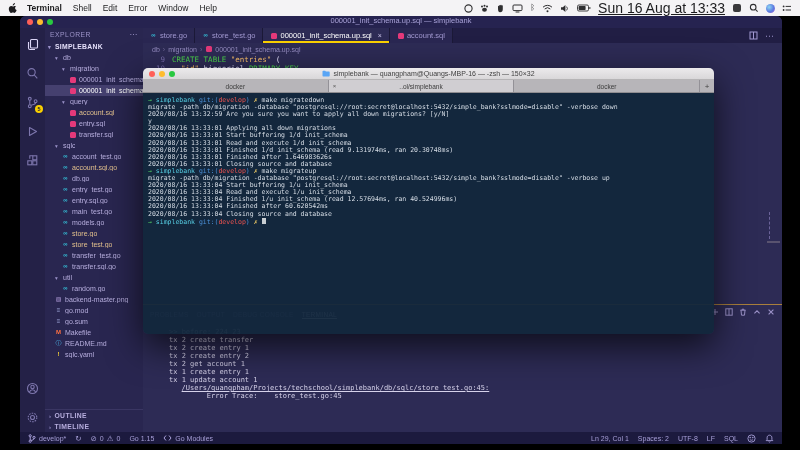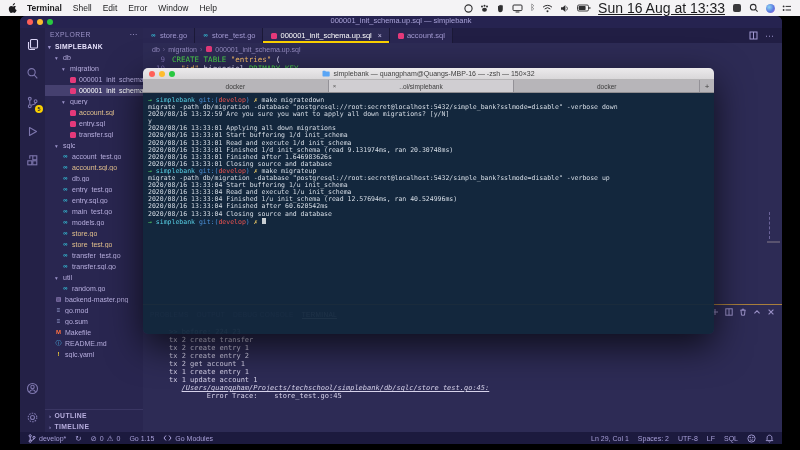--- a/index.html
+++ b/index.html
@@ -487,21 +487,21 @@
           </span>
         </div>
         <div class="panel-body" id="panel-lines">
             <div class="pline">&gt;&gt; before: 224 23</div>
             <div class="pline">tx 2 create transfer</div>
             <div class="pline">tx 2 create entry 1</div>
             <div class="pline">tx 2 create entry 2</div>
             <div class="pline">tx 2 get account 1</div>
             <div class="pline">tx 1 create entry 1</div>
             <div class="pline">tx 1 update account 1</div>
-            <div class="pline link" style="padding-left: 12.6px; font-style: italic;">/Users/quangpham/Projects/techschool/simplebank/db/sqlc/store_test.go:45:</div>
+            <div class="pline link" style="padding-left: 12.6px;">/Users/quangpham/Projects/techschool/simplebank/db/sqlc/store_test.go:45:</div>
             <div class="pline" style="padding-left: 37.8px;">Error Trace:    store_test.go:45</div>
           </div>
       </div>
     </div>
   </div>
 
   <div class="statusbar">
     <span class="sb-grp">
       <span class="sb-ico">
           <svg width="8" height="9" viewBox="0 0 8 9" fill="none" stroke="currentColor" stroke-width="1">

